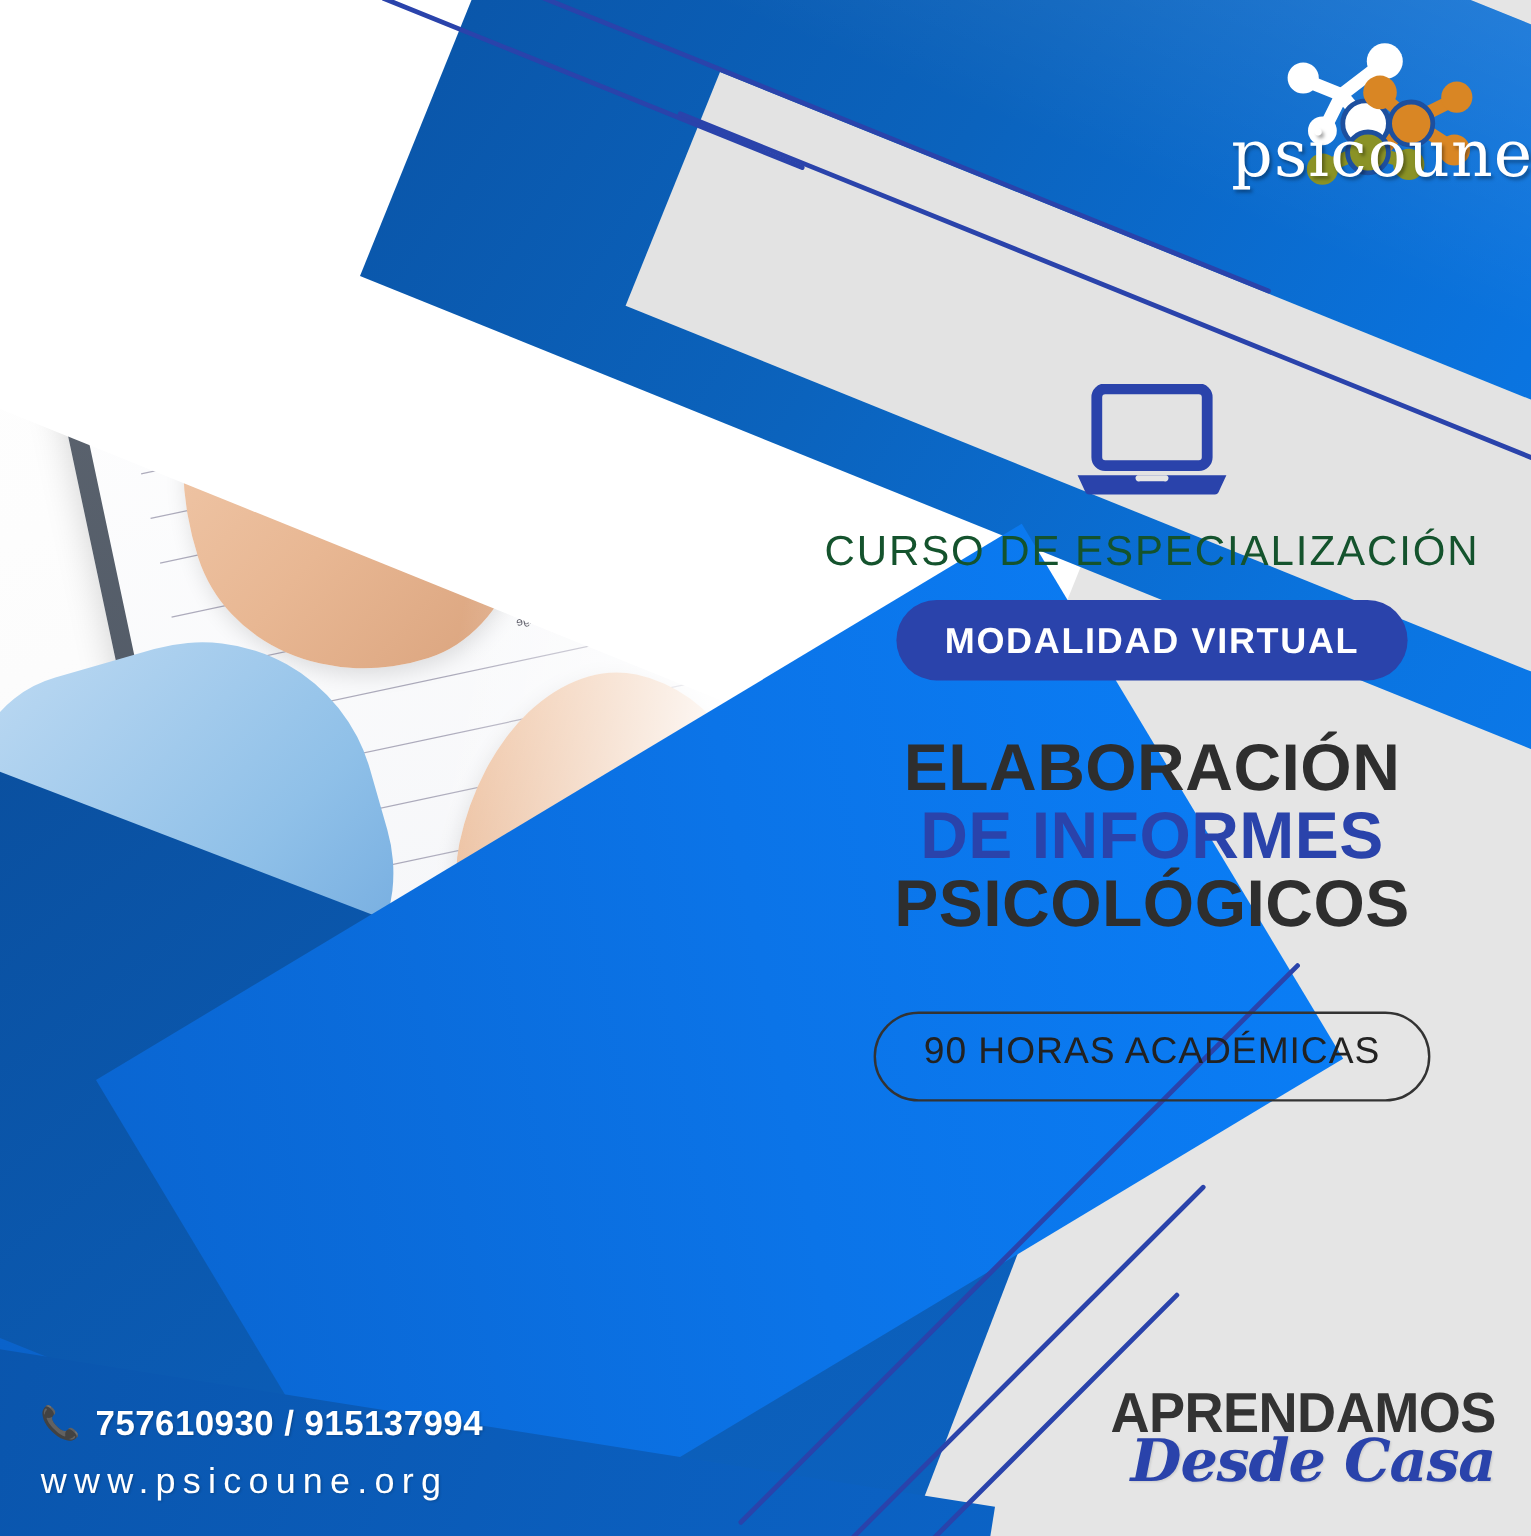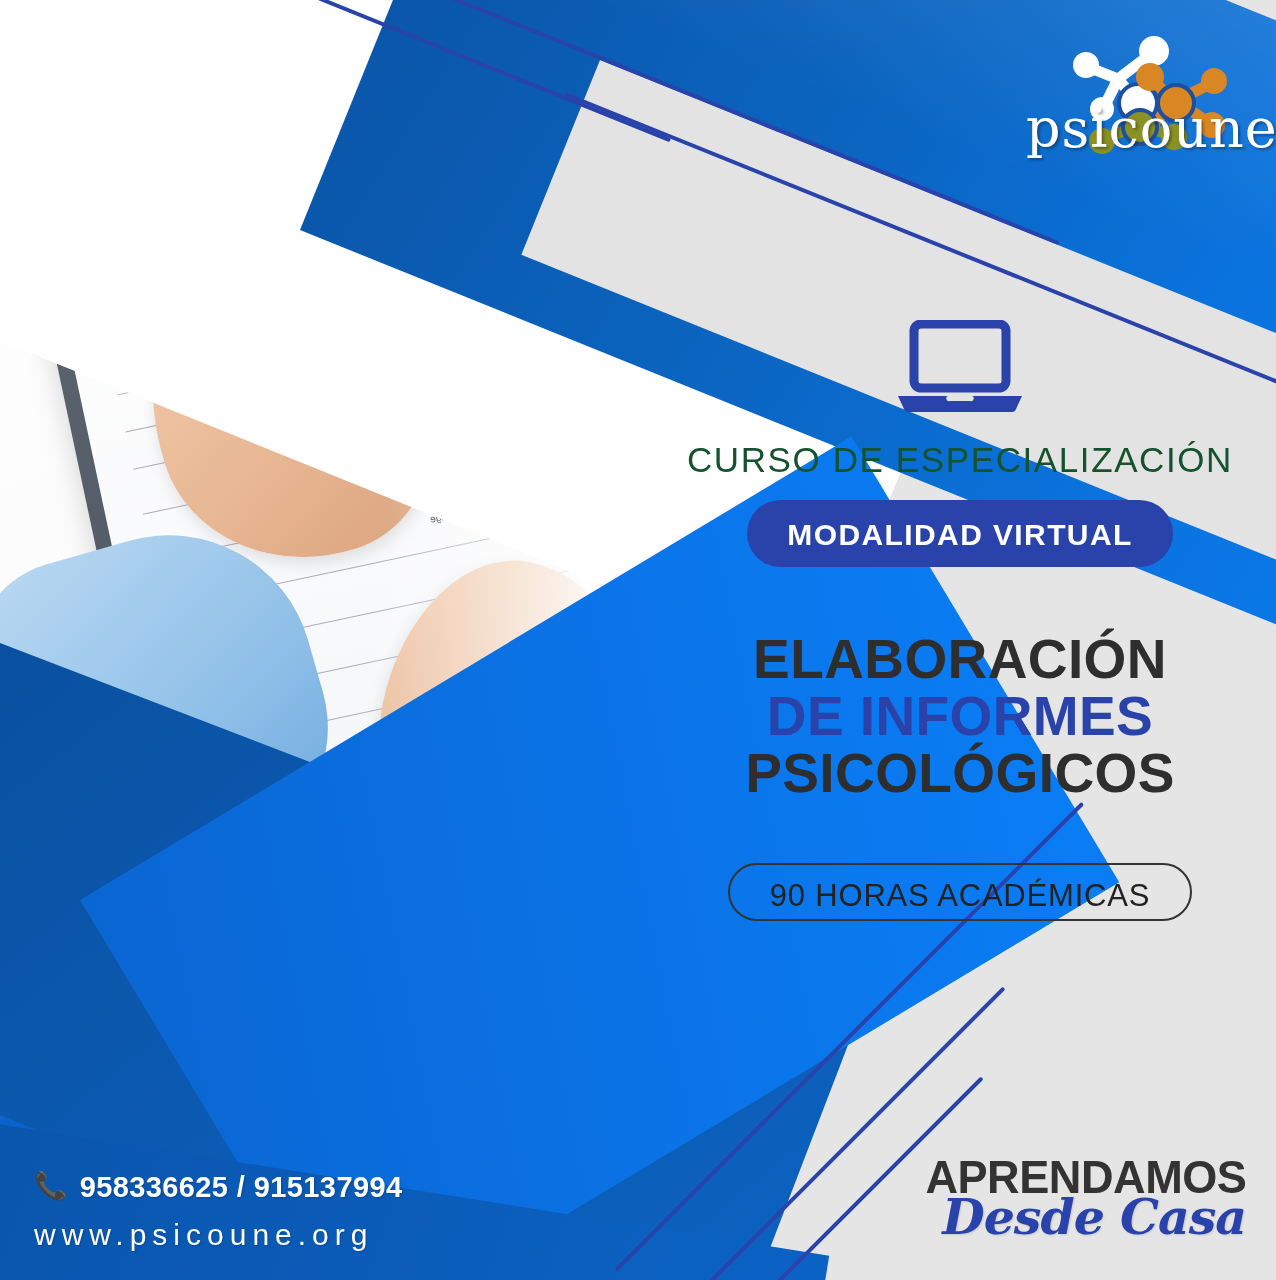--- a/index.html
+++ b/index.html
@@ -164,28 +164,28 @@
   .eyebrow{
     font-size:35px; color:#14532d; letter-spacing:1.6px; font-weight:400;
     white-space:nowrap;
   }
   .pill-virtual{
     display:inline-block; margin-top:20px;
     background:#2a43ab; color:#ffffff;
     font-size:30px; font-weight:bold; letter-spacing:1.4px;
     padding:18px 40px 15px; border-radius:40px;
   }
-  .title{ margin-top:64px; line-height:1.04; }
+  .title{ margin-top:44px; line-height:1.04; }
   .title div{ font-size:55px; font-weight:bold; letter-spacing:.4px; }
   .t-dark{ color:#2e2e2e; }
   .t-blue{ color:#2a43ab; }
   .pill-hours{
     display:inline-block; margin-top:60px;
     border:2px solid #333; border-radius:40px;
-    padding:13px 40px 5px;
+    padding:13px 40px 22px;
     font-size:31px; color:#222; letter-spacing:.8px;
   }
 
   
   .contact{ position:absolute; left:34px; bottom:28px; color:#ffffff; }
   .contact .informes{
     font-size:25px; font-weight:normal; margin-bottom:10px; letter-spacing:.3px;
     text-shadow:1px 1px 2px rgba(0,0,0,.18);
   }
   .contact .phone-row{
@@ -335,21 +335,21 @@
     </div>
 
     <div>
       <span class="pill-hours">90 HORAS ACADÉMICAS</span>
     </div>
   </div>
 
   <div class="contact">
     <div class="phone-row">
       <span class="phone-glyph">📞</span>
-      <span class="phones">958336625 / 915137994</span>
+      <span class="phones">757610930 / 915137994</span>
     </div>
     <div class="site">www.psicoune.org</div>
   </div>
 
   <div class="slogan">
     <div class="l1">APRENDAMOS</div>
     <div class="l2">Desde Casa</div>
   </div>
 
 </div>

